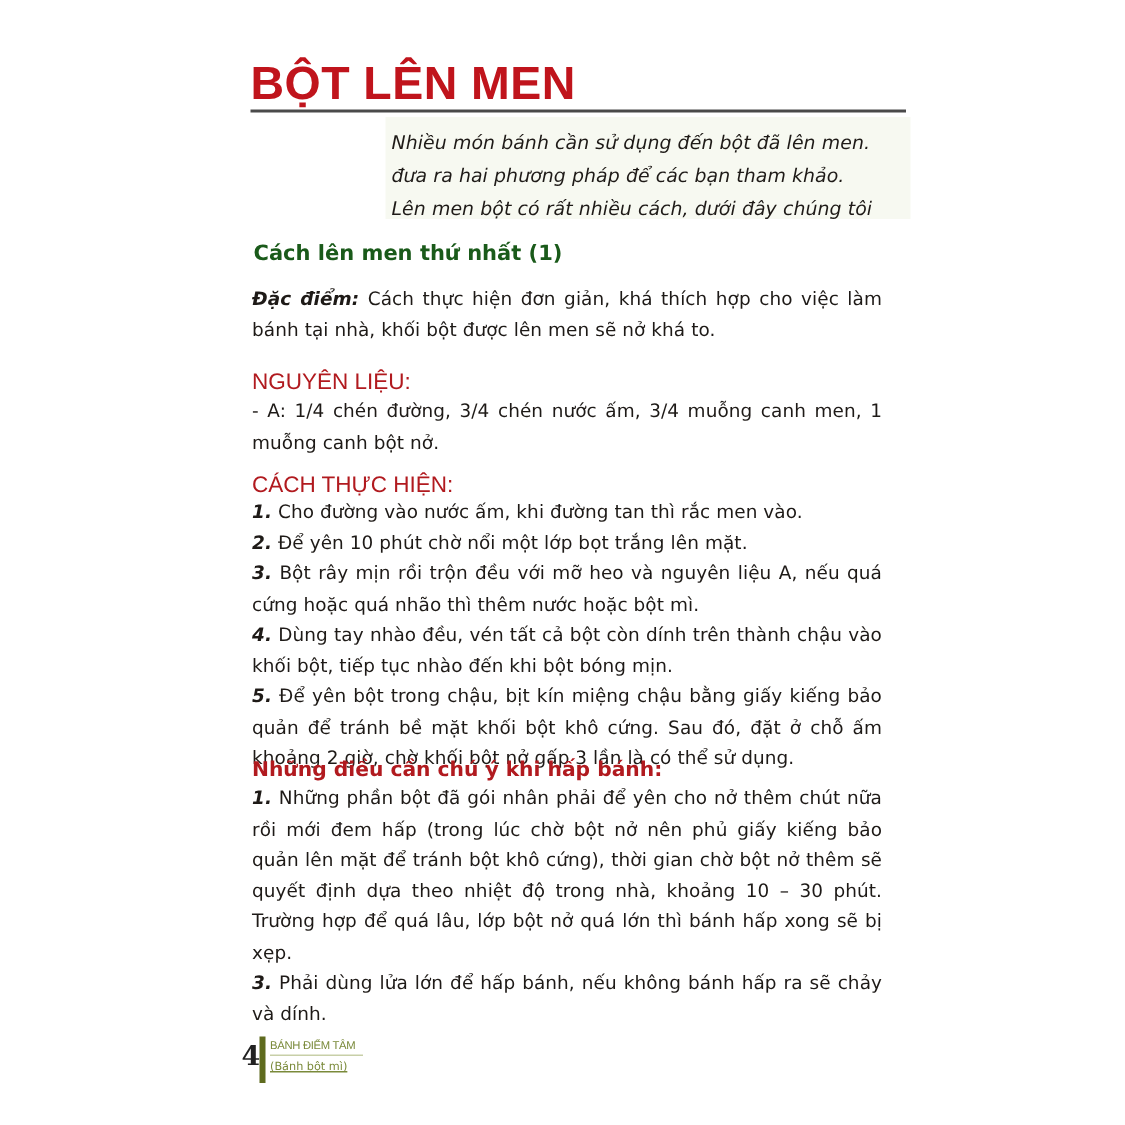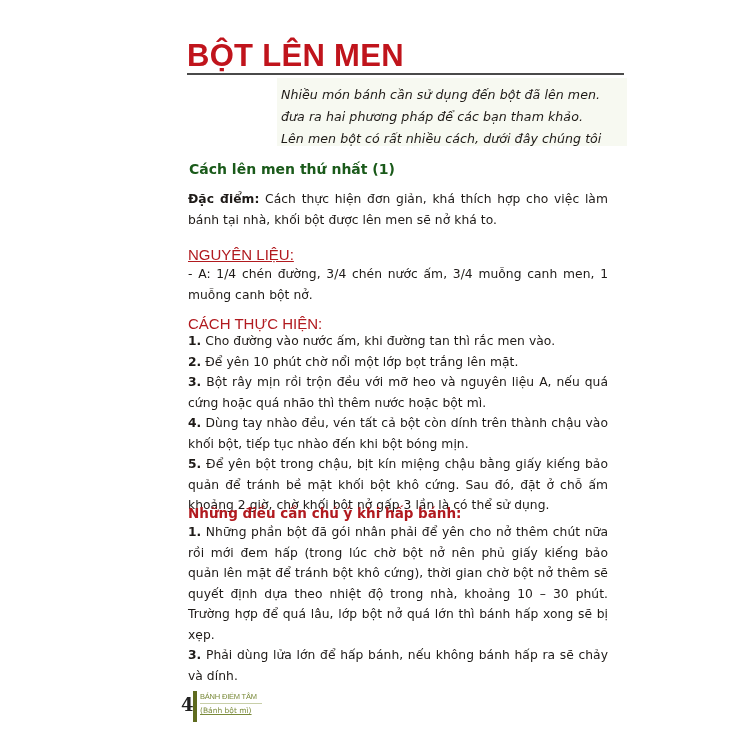--- a/index.html
+++ b/index.html
@@ -1,20 +1,20 @@
 <!DOCTYPE html>
 <html><head>
 <meta charset="utf-8">
 <style>
   html, body { margin: 0; padding: 0; }
   body {
     width: 750px; height: 750px; background: #ffffff; position: relative; overflow: hidden;
     font-family: "DejaVu Sans", sans-serif; color: #1e1a17;
   }
-  .page { position: absolute; left: 0; top: 0; width: 640px; height: 750px; margin-left: 20px; }
+  .page { position: absolute; left: 0; top: 0; width: 640px; height: 750px; }
   .title {
     position: absolute; left: 167px; top: 38px;
     font-family: "Liberation Sans", sans-serif; font-weight: bold;
     font-size: 31px; color: #c0141c; letter-spacing: 0.3px; line-height: 36px;
   }
   .title-rule {
     position: absolute; left: 167px; top: 73px; width: 437px; height: 2px; background: #4a4a4a;
   }
   .intro {
     position: absolute; left: 257px; top: 78px; width: 350px; height: 68px;
@@ -28,21 +28,21 @@
   .section-title {
     position: absolute; left: 169px; top: 159px;
     font-family: "DejaVu Sans", sans-serif; font-weight: bold;
     font-size: 14px; color: #1a5a1a; line-height: 20px;
   }
   .body-text {
     position: absolute; left: 168px; width: 420px;
     font-family: "DejaVu Sans", sans-serif; font-size: 12.3px; line-height: 20.5px;
     color: #1e1a17; text-align: justify; letter-spacing: 0.05px;
   }
-  .body-text b { font-weight: bold; }
+  .body-text b { font-weight: bold; font-style: italic; }
   .heading-red {
     position: absolute; left: 168px;
     font-family: "Liberation Sans", sans-serif; font-size: 15px; color: #b11a1f; line-height: 19px;
   }
   .heading-red-bold {
     position: absolute; left: 168px;
     font-family: "DejaVu Sans", sans-serif; font-weight: bold; font-size: 13.5px; color: #b11a1f; line-height: 19px;
   }
   .line { display: block; }
   .footer-num {
@@ -77,21 +77,21 @@
       <span class="line">Lên men bột có rất nhiều cách, dưới đây chúng tôi</span>
     </p>
   </div>
 
   <div class="section-title">Cách lên men thứ nhất (1)</div>
 
   <div class="body-text" style="top:189px;">
     <b>Đặc điểm:</b><span> Cách thực hiện đơn giản, khá thích hợp cho việc làm bánh tại nhà, khối bột được lên men sẽ nở khá to.</span>
   </div>
 
-  <div class="heading-red" style="top:245px;text-decoration:underline;">NGUYÊN LIỆU:</div>
+  <div class="heading-red" style="top:245px;">NGUYÊN LIỆU:</div>
   <div class="body-text" style="top:264px;">
     <span class="line">- A: 1/4 chén đường, 3/4 chén nước ấm, 3/4 muỗng canh men, 1 muỗng canh bột nở.</span>
   </div>
 
   <div class="heading-red" style="top:314px;">CÁCH THỰC HIỆN:</div>
   <div class="body-text" style="top:331px;">
     <span class="line"><b>1.</b><span> Cho đường vào nước ấm, khi đường tan thì rắc men vào.</span></span>
     <span class="line"><b>2.</b><span> Để yên 10 phút chờ nổi một lớp bọt trắng lên mặt.</span></span>
     <span class="line"><b>3.</b><span> Bột rây mịn rồi trộn đều với mỡ heo và nguyên liệu A, nếu quá cứng hoặc quá nhão thì thêm nước hoặc bột mì.</span></span>
     <span class="line"><b>4.</b><span> Dùng tay nhào đều, vén tất cả bột còn dính trên thành chậu vào khối bột, tiếp tục nhào đến khi bột bóng mịn.</span></span>

